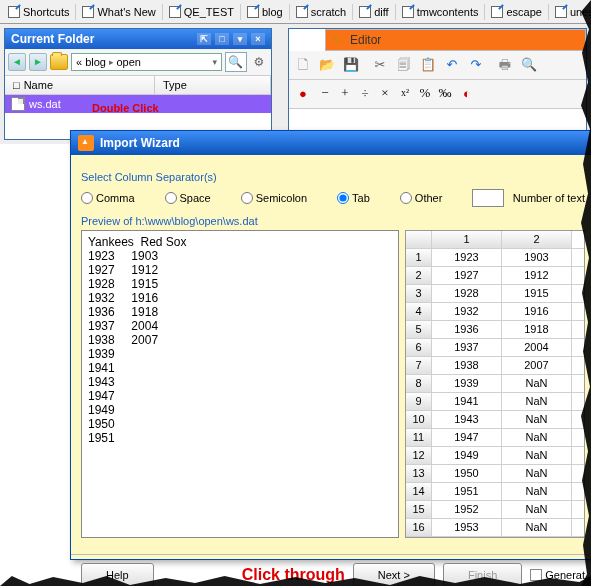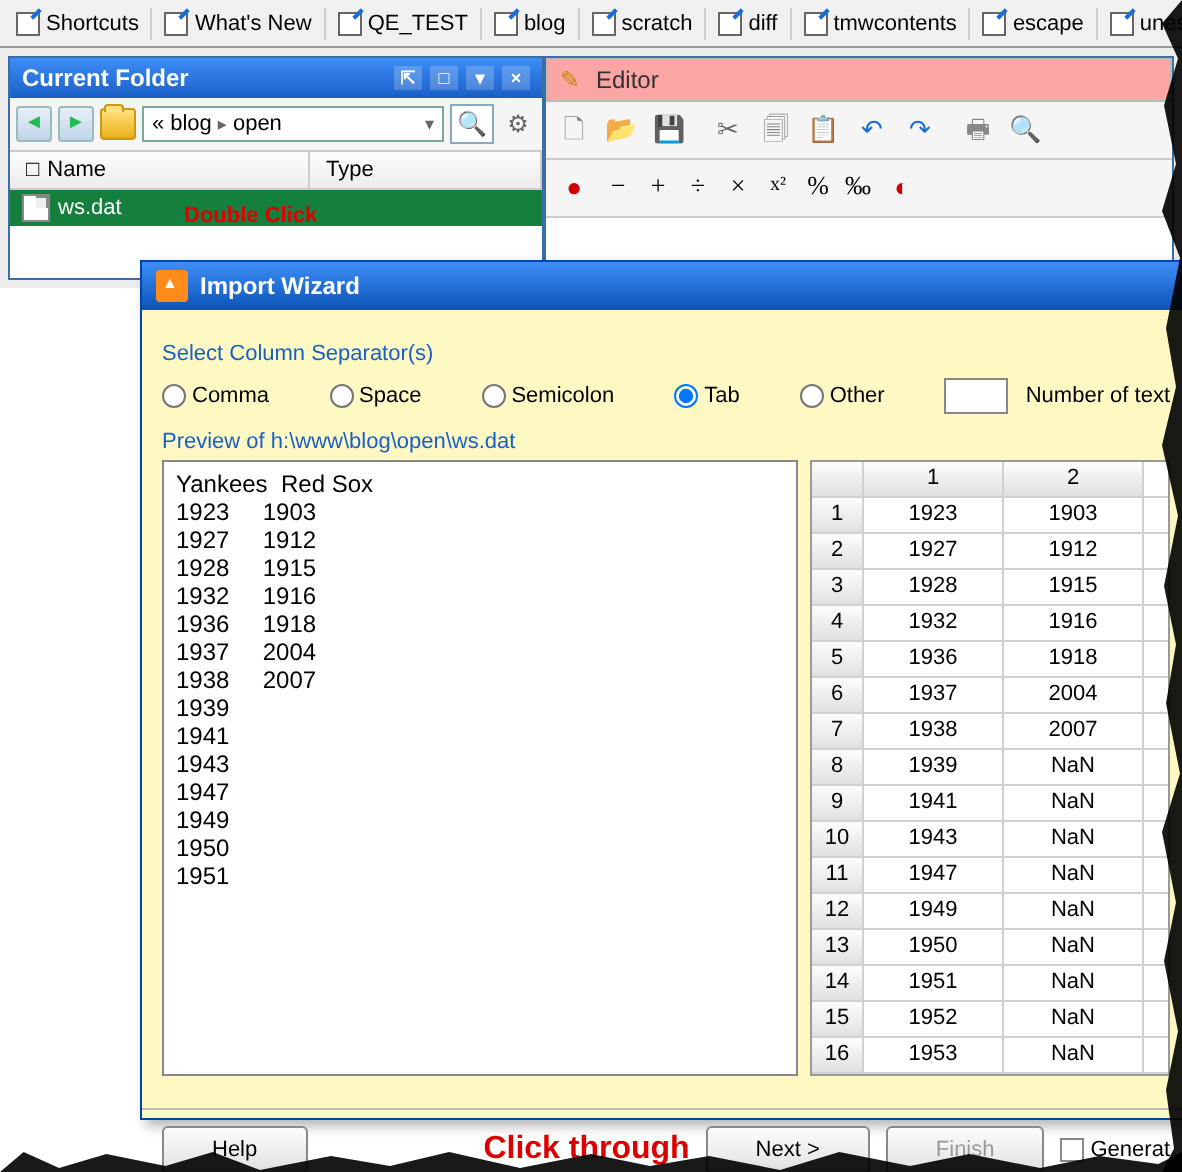--- a/index.html
+++ b/index.html
@@ -6,21 +6,21 @@
 body { background: #fff; width: 591px; height: 586px; position: relative; overflow: hidden; }
 
 
 .shortcuts { display: flex; background: #f0f0f0; border-bottom: 1px solid #999; height: 24px; align-items: center; padding: 0 2px; font-size: 11px; }
 .shortcut-item { display: flex; align-items: center; padding: 2px 6px; border-right: 1px solid #ccc; cursor: pointer; white-space: nowrap; }
 .shortcut-item .sc-icon { width: 12px; height: 12px; margin-right: 3px; display: inline-block; position: relative; }
 .sc-icon::before { content: ''; position: absolute; width: 10px; height: 10px; border: 1px solid #666; background: #fff; }
 .sc-icon::after { content: ''; position: absolute; width: 6px; height: 2px; background: #1a6dd6; top: 0; right: -1px; transform: rotate(-45deg); }
 
 
-.main-row { display: flex; height: 120px; padding: 4px; gap: 0; background: #eee; }
+.main-row { display: flex; height: 120px; padding: 4px; gap: 16px; background: #eee; }
 
 
 .panel { background: #fff; border: 1px solid #3b6ea5; display: flex; flex-direction: column; }
 .panel.cf { flex: 0 0 268px; }
 .panel-title { background: linear-gradient(#3e8ef7,#1a5ec7); color: #fff; font-size: 12px; font-weight: bold; padding: 3px 6px; display: flex; align-items: center; justify-content: space-between; }
 .title-controls { display: flex; gap: 4px; }
 .title-btn { width: 14px; height: 12px; background: rgba(255,255,255,.2); display: inline-block; color: #fff; font-size: 9px; text-align: center; line-height: 12px; }
 
 .addr-bar { display: flex; align-items: center; padding: 3px; gap: 3px; border-bottom: 1px solid #ccc; background: #f5f5f5; }
 .nav-btn { width: 18px; height: 18px; border: 1px solid #9bb; background: linear-gradient(#e8f0f8,#c0d4e8); border-radius: 2px; font-size: 10px; color: #2b5; text-align: center; line-height: 16px; }
@@ -28,29 +28,29 @@
 .folder-ic::before { content: ''; position: absolute; width: 8px; height: 3px; background: #ffe27a; border: 1px solid #c89810; border-bottom: none; top: -3px; left: 1px; border-radius: 2px 2px 0 0; }
 .breadcrumb { flex: 1; background: #fff; border: 1px solid #7a9; padding: 2px 4px; font-size: 11px; display: flex; align-items: center; gap: 3px; }
 .bc-arrow { color: #666; font-size: 9px; }
 .search-btn { width: 22px; height: 20px; border: 1px solid #8ab; background: #fff; font-size: 12px; text-align: center; line-height: 18px; color: #1a6dd6; }
 .gear-btn { width: 18px; height: 18px; font-size: 12px; color: #666; text-align: center; line-height: 18px; }
 
 .file-header { display: flex; background: linear-gradient(#fdfdfd,#ececec); border-bottom: 1px solid #ccc; font-size: 11px; }
 .fh-col { padding: 3px 8px; border-right: 1px solid #ccc; }
 .fh-col:first-child { flex: 0 0 150px; }
 .fh-col:last-child { flex: 1; }
-.file-row { display: flex; align-items: center; background: #15803d; color: #fff; font-size: 11px; padding: 2px 6px; }
+.file-row { display: flex; align-items: center; background: #8b5cf6; color: #fff; font-size: 11px; padding: 2px 6px; }
 .file-ic { width: 14px; height: 14px; background: #fff; border: 1px solid #888; margin-right: 4px; position: relative; }
 .file-ic::after { content: ''; position: absolute; width: 5px; height: 5px; border-top: 1px solid #888; border-right: 1px solid #888; top: 0; right: 0; background: #eee; }
 .dbl-click { position: absolute; color: #d00; font-weight: bold; font-size: 11px; }
 .click-through { position: absolute; color: #d00; font-weight: bold; font-size: 16px; }
 
 
 .panel.editor { flex: 1; }
-.editor-title { background: #fca5a5; border: 1px solid #bbb; color: #333; font-size: 12px; padding: 3px 6px; display: flex; align-items: center; gap: 4px; }
+.editor-title { background: #f97316; border: 1px solid #bbb; color: #333; font-size: 12px; padding: 3px 6px; display: flex; align-items: center; gap: 4px; margin-left: 36px; }
 .pencil-ic { width: 14px; height: 14px; display: inline-block; position: relative; }
 .pencil-ic::before { content: '✎'; color: #cc8800; font-size: 12px; }
 .toolbar { display: flex; flex-wrap: wrap; padding: 3px; gap: 2px; background: #f5f5f5; border-bottom: 1px solid #ccc; }
 .tb-btn { width: 22px; height: 22px; border: 1px solid transparent; text-align: center; line-height: 20px; font-size: 13px; }
 .tb-sep { width: 3px; }
 .tb-new { color: #888; }
 .tb-folder { color: #cc8800; }
 .tb-save { color: #1a6dd6; }
 .tb-cut { color: #666; }
 .tb-copy { color: #888; }

